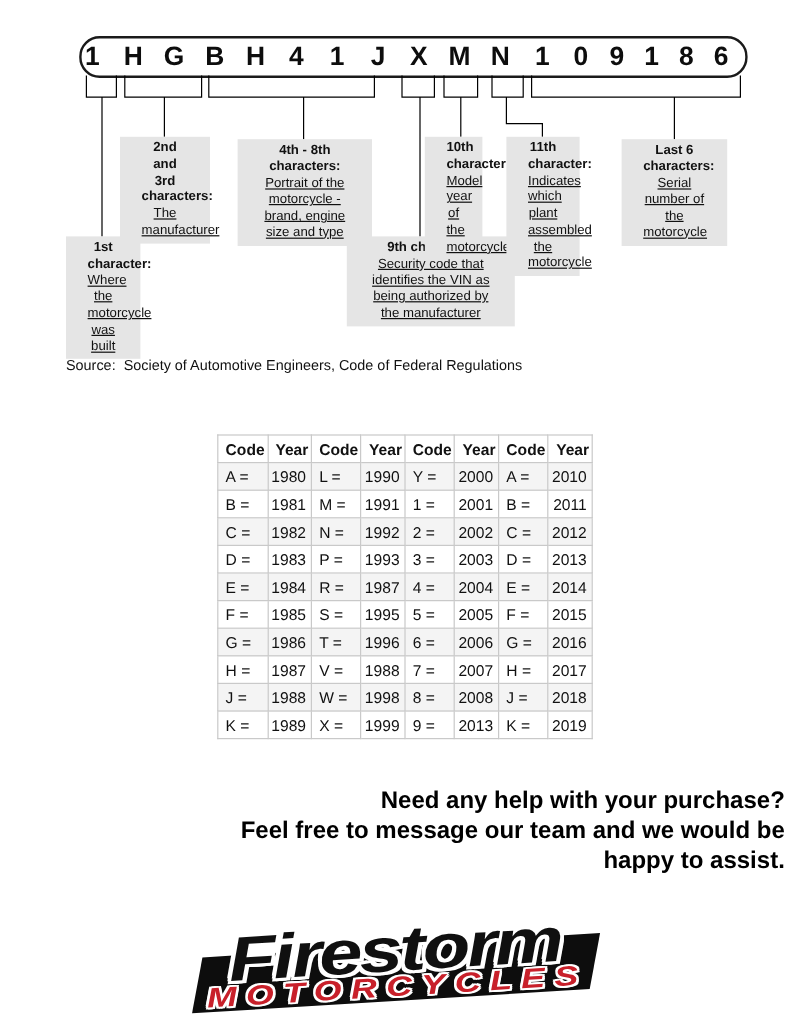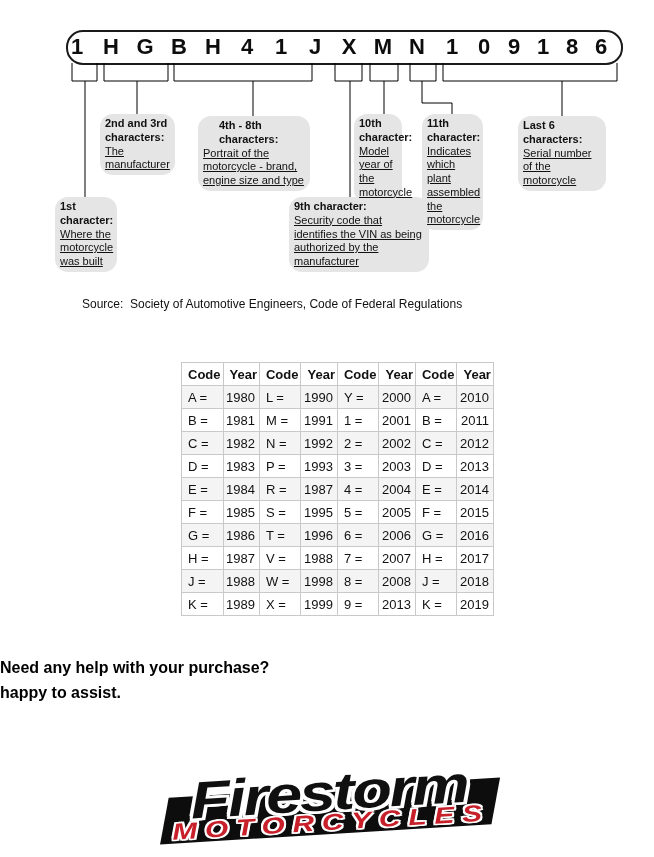--- a/index.html
+++ b/index.html
@@ -9,39 +9,39 @@
   
   .vinbar{position:absolute;left:66px;top:30px;width:553px;height:31px;
           border:2px solid #1a1a1a;border-radius:17px;background:#fff;}
   .vc{position:absolute;top:36px;transform:translateX(-50%);
       font-size:22px;font-weight:bold;line-height:1;color:#0d0d0d;}
 
   
   .lines{position:absolute;left:0;top:0;}
 
   
-  .vbox{position:absolute;background:#e5e5e5;
-        font-size:11px;line-height:1.25;padding:3px 5px;box-sizing:border-box;color:#111;border-radius:13px;}
+  .vbox{position:absolute;background:#e5e5e5;text-align:center;
+        font-size:11px;line-height:1.25;padding:3px 18px;box-sizing:border-box;color:#111;}
   .vbox .bt{font-weight:bold;display:block;}
   .vbox .bt.narrow{max-width:70px;margin:0 auto;}
   .vbox .bd{display:block;text-decoration:underline;}
 
-  .source{position:absolute;left:55px;top:297px;font-size:12px;white-space:pre;color:#111;margin-left:27px;}
+  .source{position:absolute;left:55px;top:297px;font-size:12px;white-space:pre;color:#111;}
 
   
   table.years{position:absolute;left:181px;top:362px;border-collapse:collapse;}
   .years th,.years td{border:1px solid #c9c9c9;width:36px;height:23px;box-sizing:border-box;
         font-size:13px;padding:0 2px 0 6px;text-align:left;color:#111;font-weight:normal;}
   .years th{font-weight:bold;}
   .years td.yr{text-align:right;padding:0 4px 0 2px;}
   .years tbody tr:nth-child(odd) td{background:#f4f4f4;}
 
   
-  .help{position:absolute;left:0;top:655px;width:654px;text-align:left;
-        font-weight:bold;font-size:16px;line-height:25px;color:#000;}
+  .help{position:absolute;left:0;top:655px;width:654px;text-align:right;
+        font-weight:bold;font-size:20px;line-height:25px;color:#000;}
 
   
   .logo{position:absolute;left:156px;top:766px;width:348px;height:88px;transform:rotate(-3.5deg);}
   .banner{position:absolute;left:8px;top:22px;width:332px;height:46px;background:#0d0d0d;
           transform:skewX(-14deg);}
   .brand{position:absolute;left:0;top:0;width:100%;text-align:center;
          font-size:52px;font-weight:bold;font-style:italic;line-height:1;
          letter-spacing:-2px;color:#101010;
          text-shadow:-2.5px -2.5px 0 #fff,2.5px -2.5px 0 #fff,-2.5px 2.5px 0 #fff,
                      2.5px 2.5px 0 #fff,-2.5px 0 0 #fff,2.5px 0 0 #fff,
@@ -229,20 +229,21 @@
         <td>9 =</td>
           <td class="yr">2013</td>
         <td>K =</td>
           <td class="yr">2019</td>
       </tr>
     </tbody>
   </table>
 
   <div class="help">
     <div>Need any help with your purchase?</div>
+    <div>Feel free to message our team and we would be</div>
     <div>happy to assist.</div>
   </div>
 
   <div class="logo">
     <div class="banner"></div>
     <div class="brand">
       <span class="brand-inner">Firestorm</span>
     </div>
     <div class="sub">
       <span class="sub-inner">MOTORCYCLES</span>

